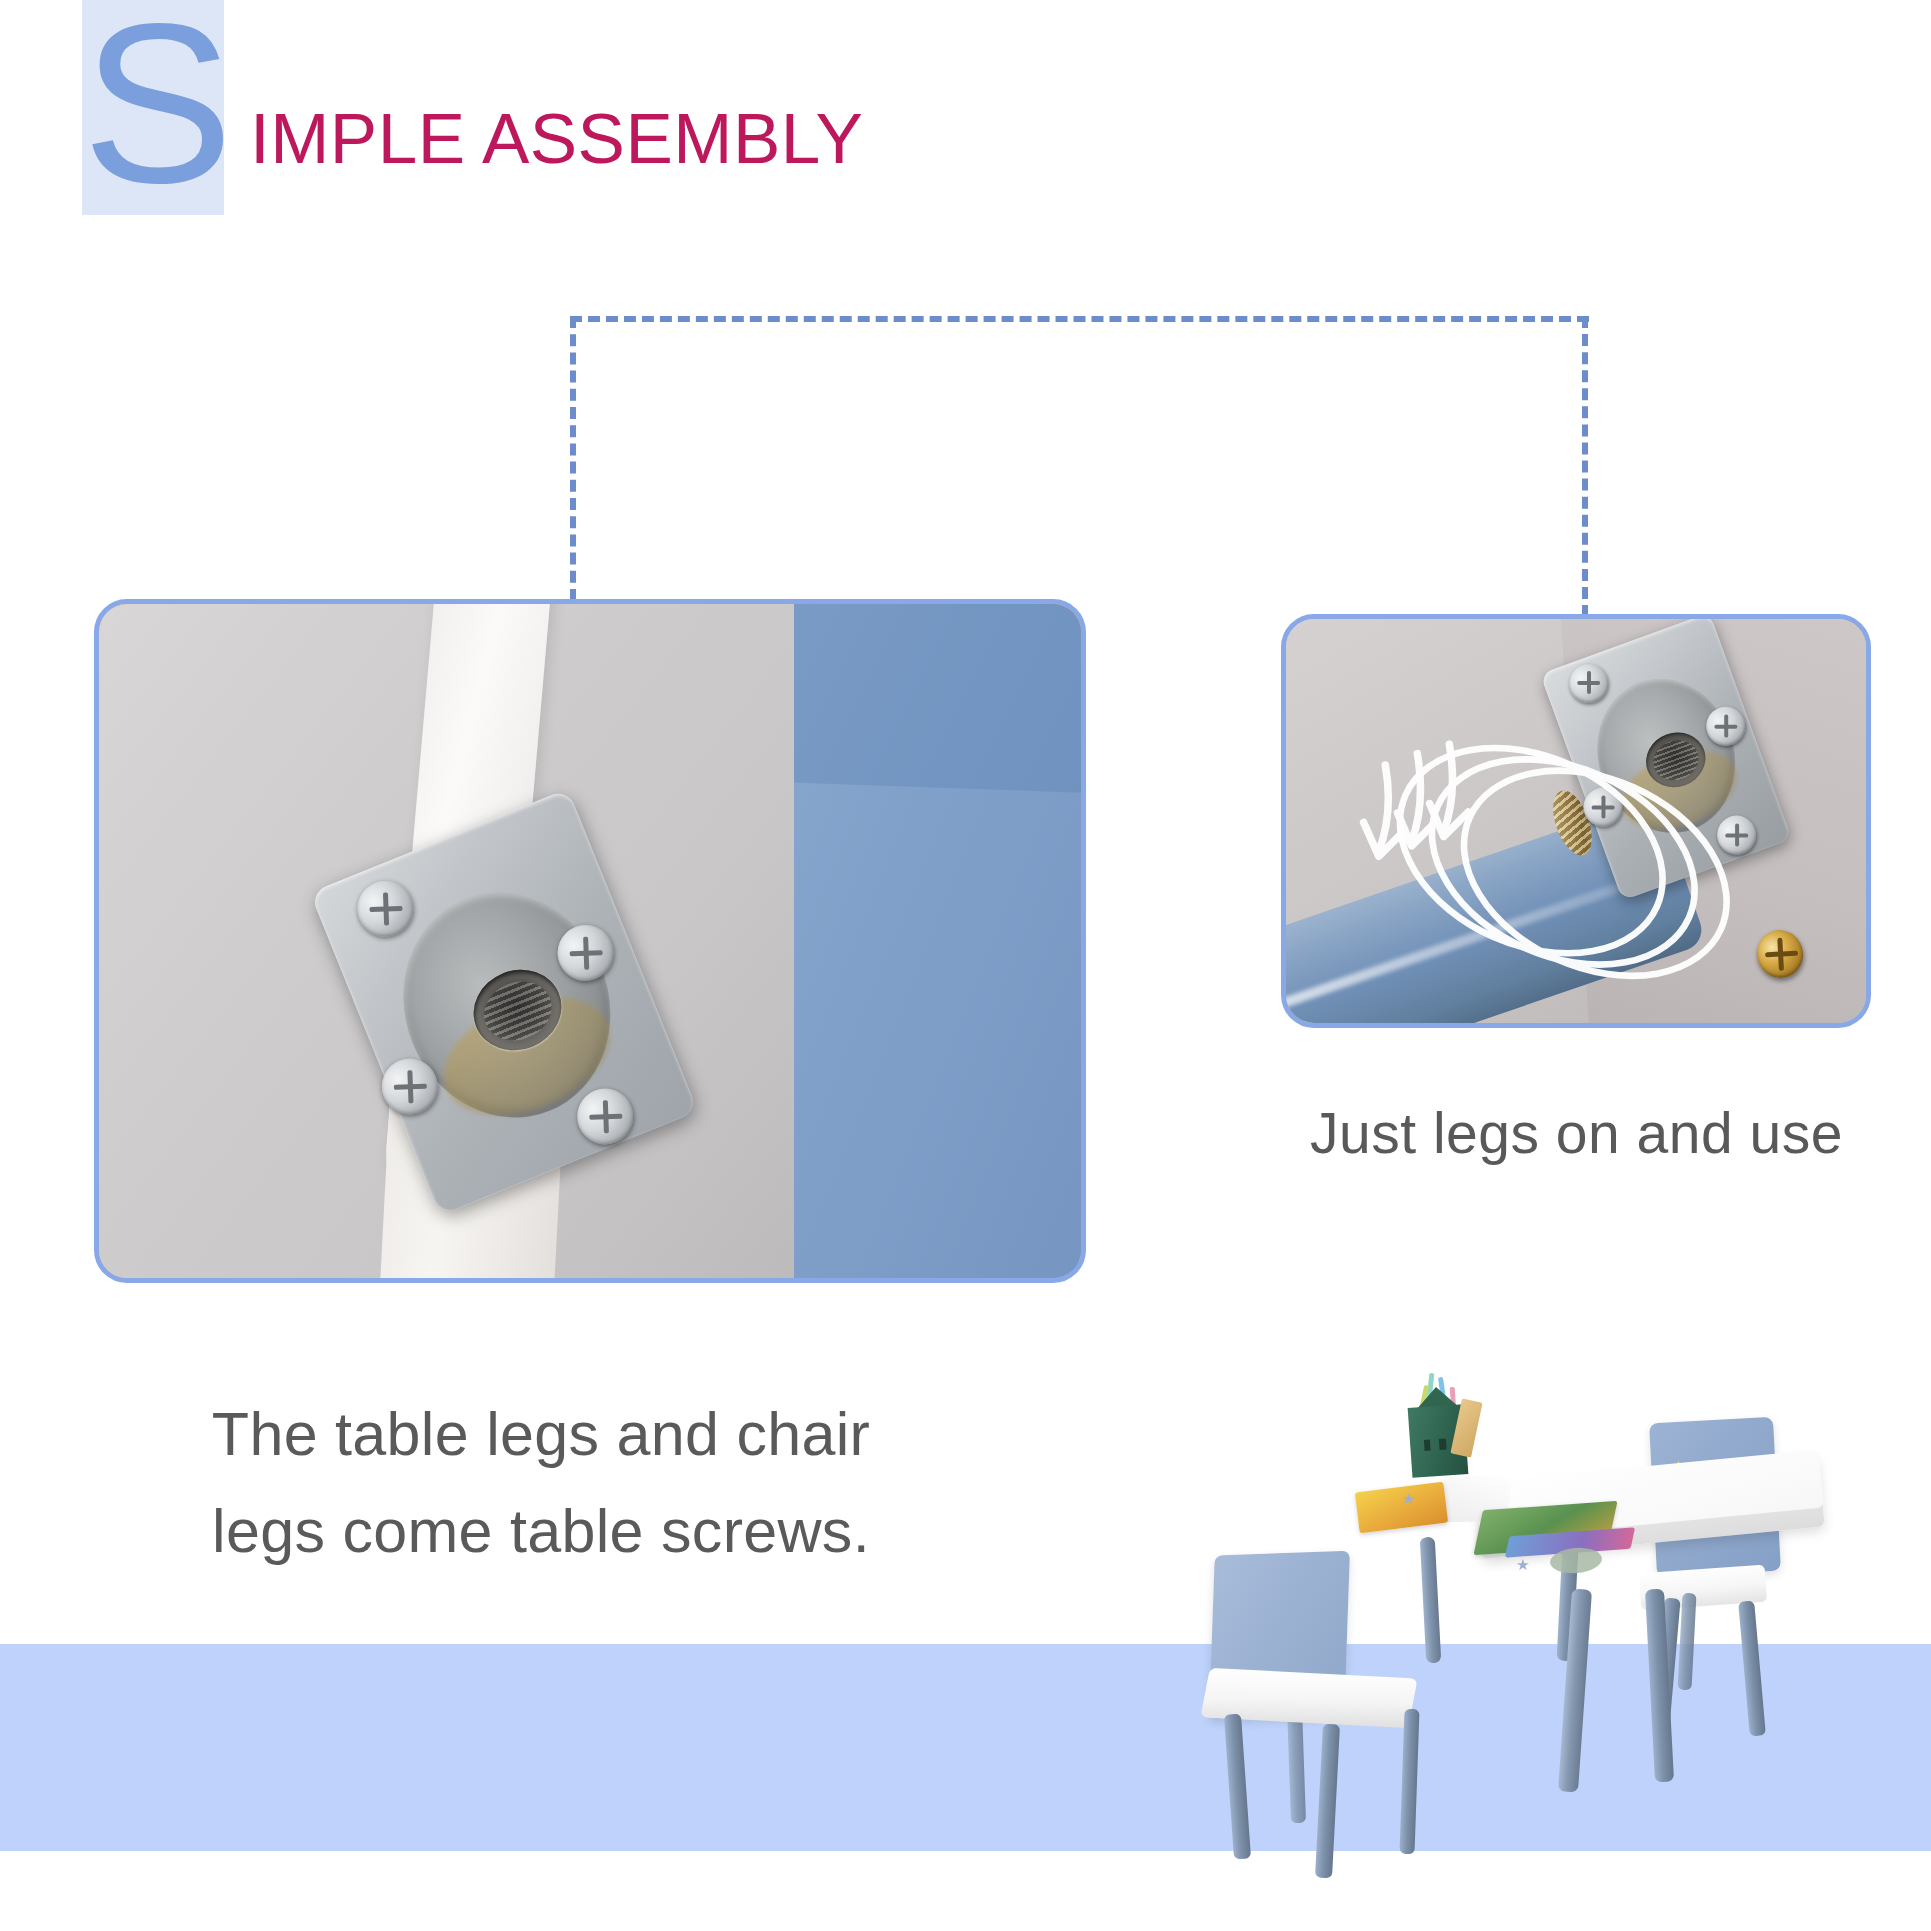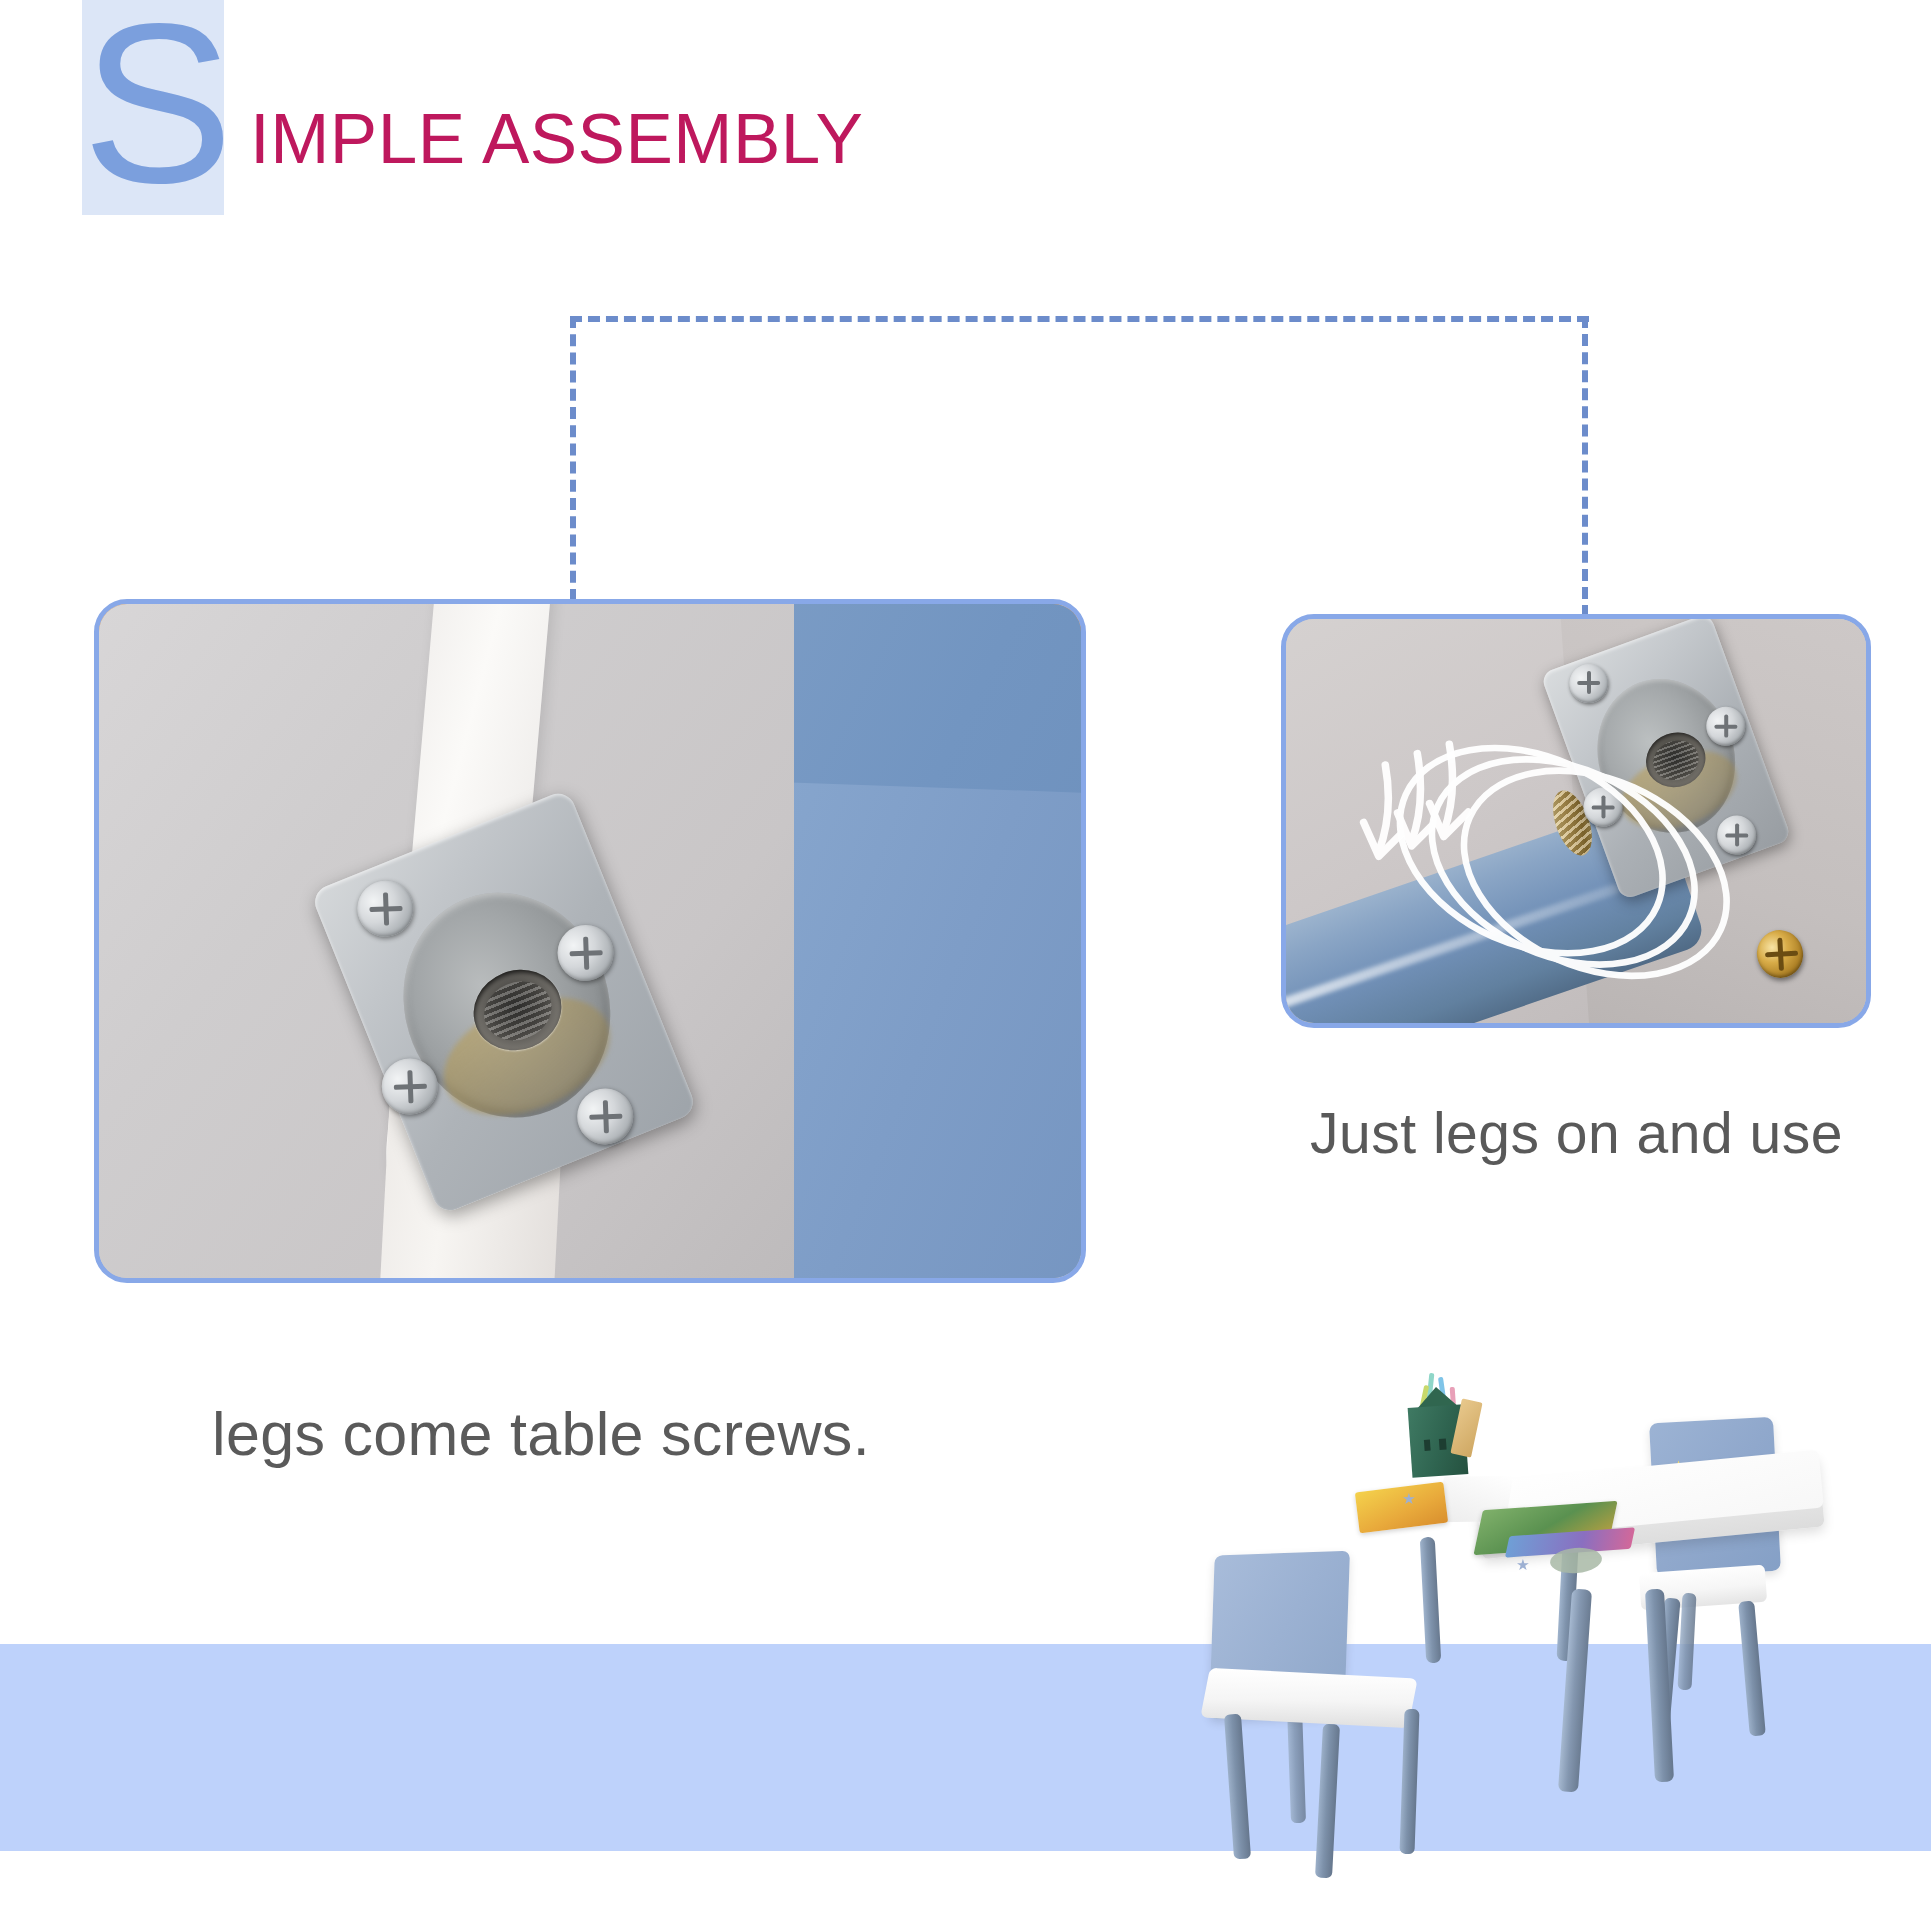--- a/index.html
+++ b/index.html
@@ -425,20 +425,21 @@
         <path d="M171 133 Q 180 185 165 226"></path>
         <path d="M150 196 L165 231 L191 205"></path>
       </g>
     </svg>
   </div>
 </div>
 
 <div id="caption-right">Just legs on and use</div>
 
 <div id="caption-left">
+  <div>The table legs and chair</div>
   <div>legs come table screws.</div>
 </div>
 
 <div id="bottom-band"></div>
 
 <div id="product-photo">
 
   <div class="pp rc-back">
     <span class="star" style="left:48px;top:44px;font-size:39px;">★</span>
     <span class="star" style="left:21px;top:37px;font-size:14.5px;color:#F5DC6A;">★</span>

